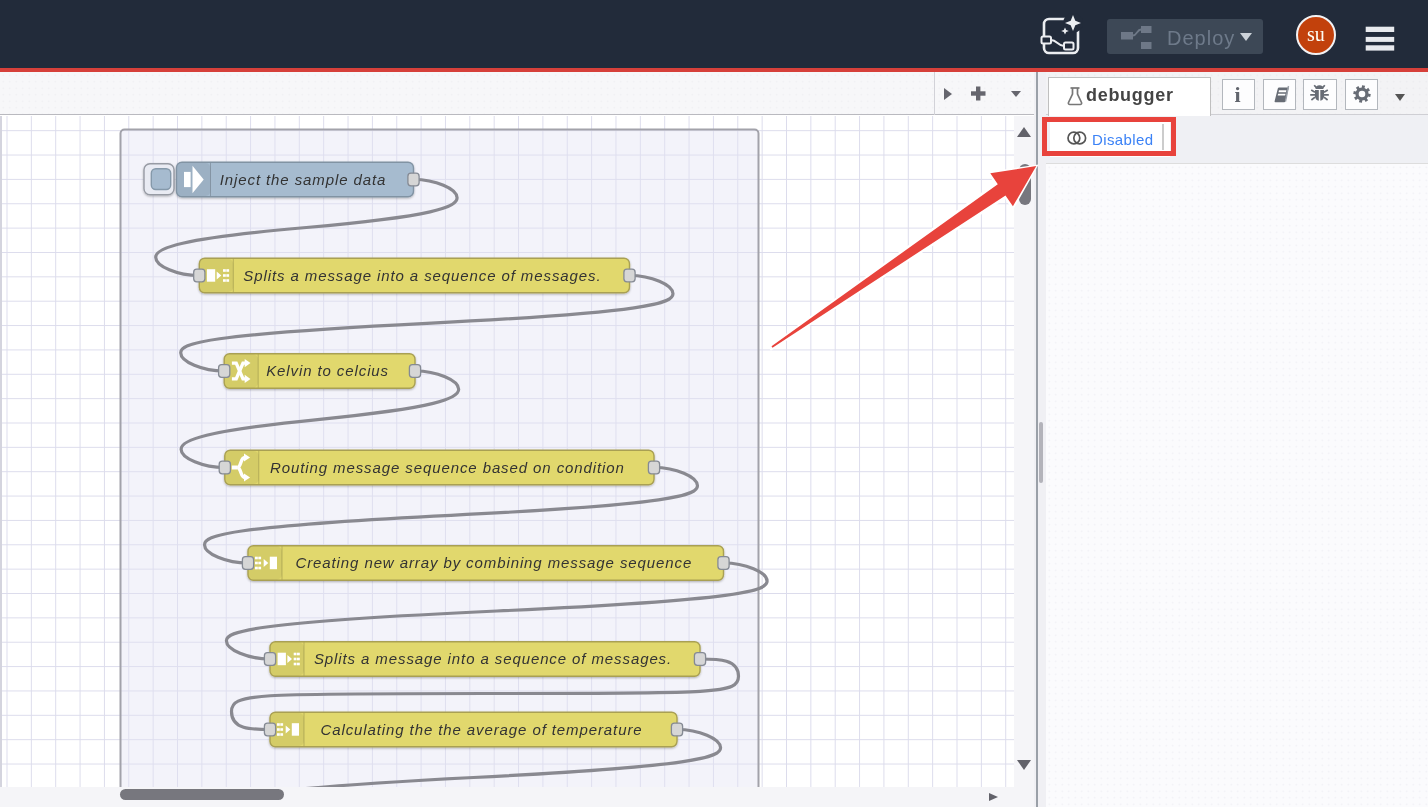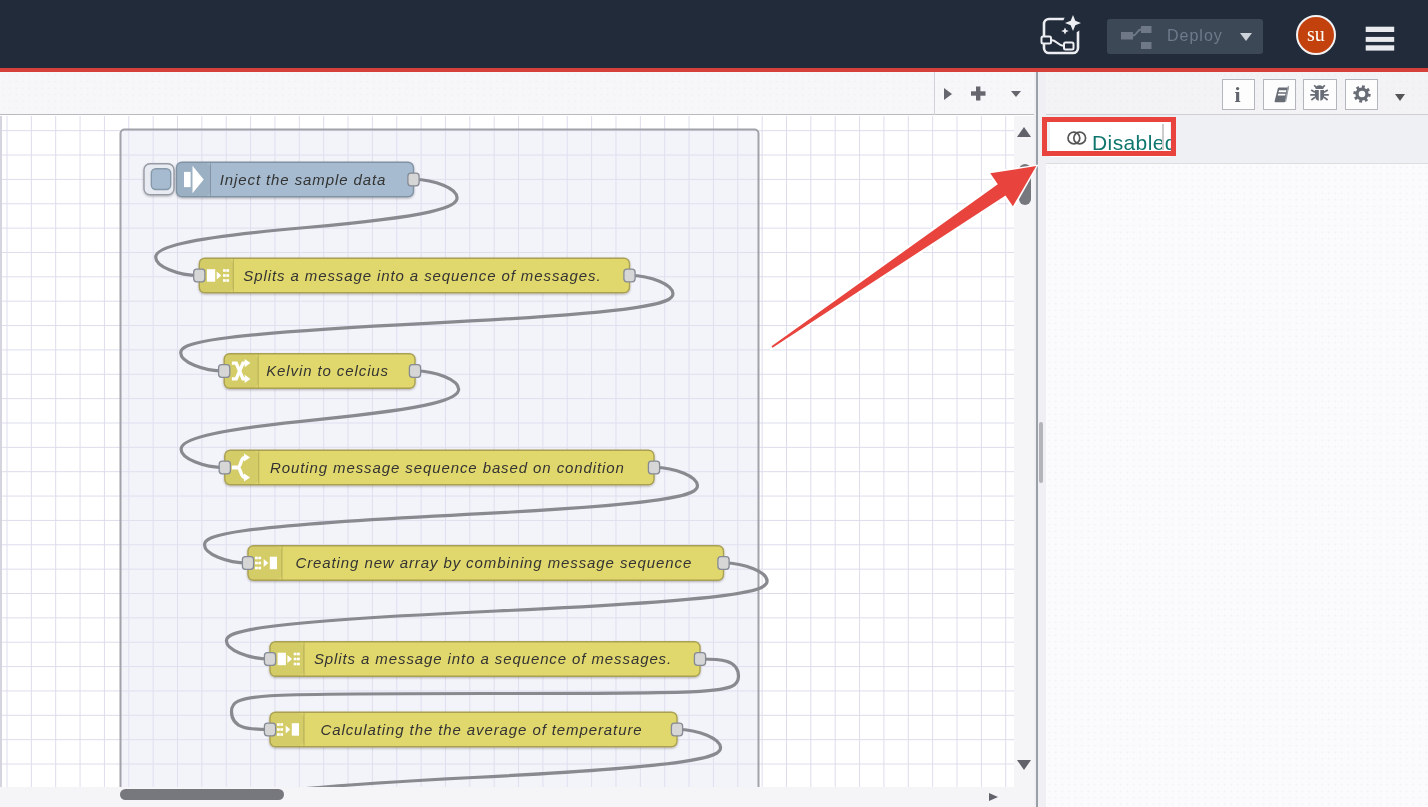--- a/index.html
+++ b/index.html
@@ -19,30 +19,30 @@
 #sep{left:1034px;top:72px;width:12px;height:735px;background:#f0f0f4;}
 #sepline{left:1036px;top:72px;width:2px;height:735px;background:#9aa0a8;}
 #sepgrip{left:1038.8px;top:422px;width:4px;height:61px;background:#b3b3ba;border-radius:2px;}
 #sidebar{left:1046px;top:72px;width:382px;height:735px;background:#fbfbfd;}
 #sbheader{left:1046px;top:72px;width:382px;height:43px;background:#f3f3f5;border-bottom:1px solid #cfcfd4;background-image:radial-gradient(rgba(80,80,115,0.05) 0.8px,transparent 1px);background-size:6.5px 6.5px;}
 #sbtab{left:1048px;top:77px;width:163px;height:39px;background:#fff;border:1px solid #bfbfbf;border-bottom:none;z-index:3;}
 #sbtab span{position:absolute;left:37px;top:7px;font-size:18px;font-weight:bold;letter-spacing:0.7px;color:#444;}
 .sbbtn{top:78.5px;width:33.5px;height:31.5px;background:#fdfdfe;border:1.3px solid #b3b7bd;z-index:3;}
 #sbtoolbar{left:1046px;top:115px;width:382px;height:49px;background:#eff0f4;border-bottom:1px solid #ddd;}
 #disbtn{left:1050px;top:122px;width:120px;height:35px;background:#fff;}
-#disbtn span{position:absolute;left:42px;top:8.5px;font-size:21px;letter-spacing:0.4px;color:#0f766e;}
+#disbtn span{position:absolute;left:42px;top:8.5px;font-size:15px;letter-spacing:0.4px;color:#3b82f6;}
 #dissep{left:1162px;top:123.5px;width:1.5px;height:26px;background:#ccc;}
 #sbcontent{left:1046px;top:164px;width:382px;height:643px;background:#fbfbfd;
  background-image:radial-gradient(rgba(80,80,115,0.07) 0.8px,transparent 1px);background-size:6.5px 6.5px;}
 #redrect{left:1042px;top:117px;width:134px;height:39px;border:5px solid #e8433c;z-index:40;}
 .tri{width:0;height:0;}
 #avatar{left:1295.8px;top:15.3px;width:40px;height:40px;border-radius:50%;background:#c2410c;border:2.5px solid #f2f2f4;
  text-align:center;font-family:"Liberation Serif",serif;font-size:20px;color:#fdfdf5;line-height:34px;}
 #deploy{left:1107px;top:19px;width:156px;height:35px;background:#3d4856;border-radius:3px;}
-#deploy span{position:absolute;left:60px;top:8px;font-size:16px;letter-spacing:1px;color:#6e7a8a;}
+#deploy span{position:absolute;left:60px;top:8px;font-size:20px;letter-spacing:1px;color:#6e7a8a;}
 </style></head><body>
 <div id="page">
 <div class="abs" id="header"></div>
 <svg class="abs" style="left:1040px;top:12px" width="48" height="46" viewBox="0 0 48 46">
   <rect x="4" y="7" width="34" height="34" rx="5" fill="none" stroke="#eceef1" stroke-width="2.6"></rect>
   <circle cx="33" cy="11" r="10" fill="#222b3a"></circle>
   <circle cx="25" cy="19" r="5" fill="#222b3a"></circle>
   <path d="M 33 3 L 35.3 8.7 L 41 11 L 35.3 13.3 L 33 19 L 30.7 13.3 L 25 11 L 30.7 8.7 Z" fill="#eceef1"></path>
   <path d="M 25 15.5 L 26.2 18 L 28.8 19 L 26.2 20 L 25 22.5 L 23.8 20 L 21.2 19 L 23.8 18 Z" fill="#eceef1"></path>
   <rect x="1.5" y="24.5" width="9.5" height="7" rx="1.5" fill="#222b3a" stroke="#eceef1" stroke-width="2"></rect>
@@ -182,20 +182,27 @@
 <div class="abs" id="vthumb"></div>
 <div class="abs tri" style="left:1017px;top:760px;border-left:7.5px solid transparent;border-right:7.5px solid transparent;border-top:10px solid #62626a;"></div>
 <div class="abs" id="htrack"></div>
 <div class="abs" id="hthumb"></div>
 <div class="abs tri" style="left:989px;top:792.5px;border-top:4.5px solid transparent;border-bottom:4.5px solid transparent;border-left:9px solid #62626a;"></div>
 <div class="abs" id="sep"></div>
 <div class="abs" id="sepline"></div>
 <div class="abs" id="sepgrip"></div>
 <div class="abs" id="sidebar"></div>
 <div class="abs" id="sbheader"></div>
+<div class="abs" id="sbtab">
+  <svg class="abs" style="left:18px;top:8px" width="16" height="20" viewBox="0 0 16 20">
+    <path d="M 5.5 2 L 5.5 8 L 1.5 16.5 A 1.4 1.4 0 0 0 2.8 18.5 L 13.2 18.5 A 1.4 1.4 0 0 0 14.5 16.5 L 10.5 8 L 10.5 2" fill="none" stroke="#777" stroke-width="1.7"></path>
+    <line x1="3.5" y1="2" x2="12.5" y2="2" stroke="#777" stroke-width="1.7"></line>
+  </svg>
+  <span>debugger</span>
+</div>
 <div class="abs sbbtn" style="left:1221.6px">
   <div class="abs" style="left:12px;top:2px;font-family:'Liberation Serif',serif;font-weight:bold;font-size:22px;color:#61656d;">i</div>
 </div>
 <div class="abs sbbtn" style="left:1262.6px">
   <svg class="abs" style="left:0px;top:0px" width="31" height="29" viewBox="0 0 31 29">
     <g transform="translate(17.6,14.8) skewX(-14)" fill="#676c75">
       <rect x="-5.4" y="-7.4" width="10.8" height="14.8" rx="1"></rect>
       <rect x="-3.7" y="-4.5" width="7.4" height="1.9" fill="#fff"></rect>
       <rect x="-3.7" y="-1.1" width="7.4" height="1.9" fill="#fff"></rect>
     </g>

